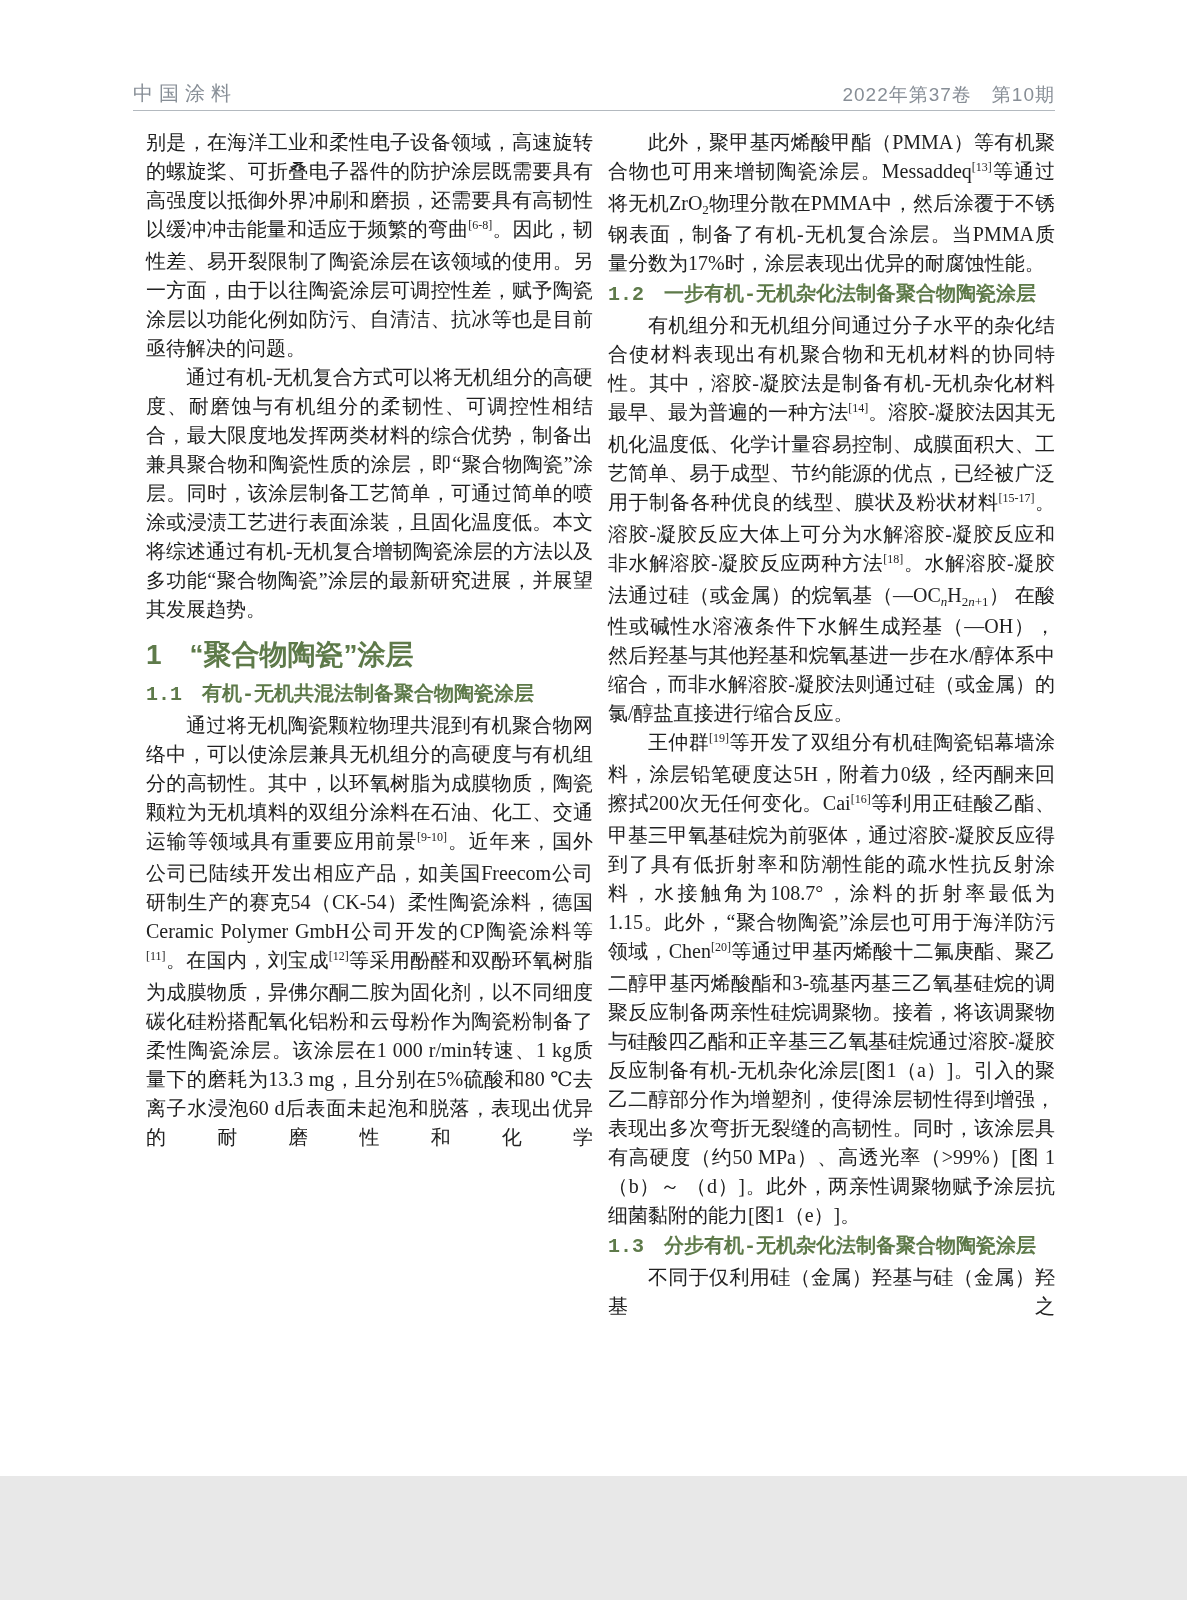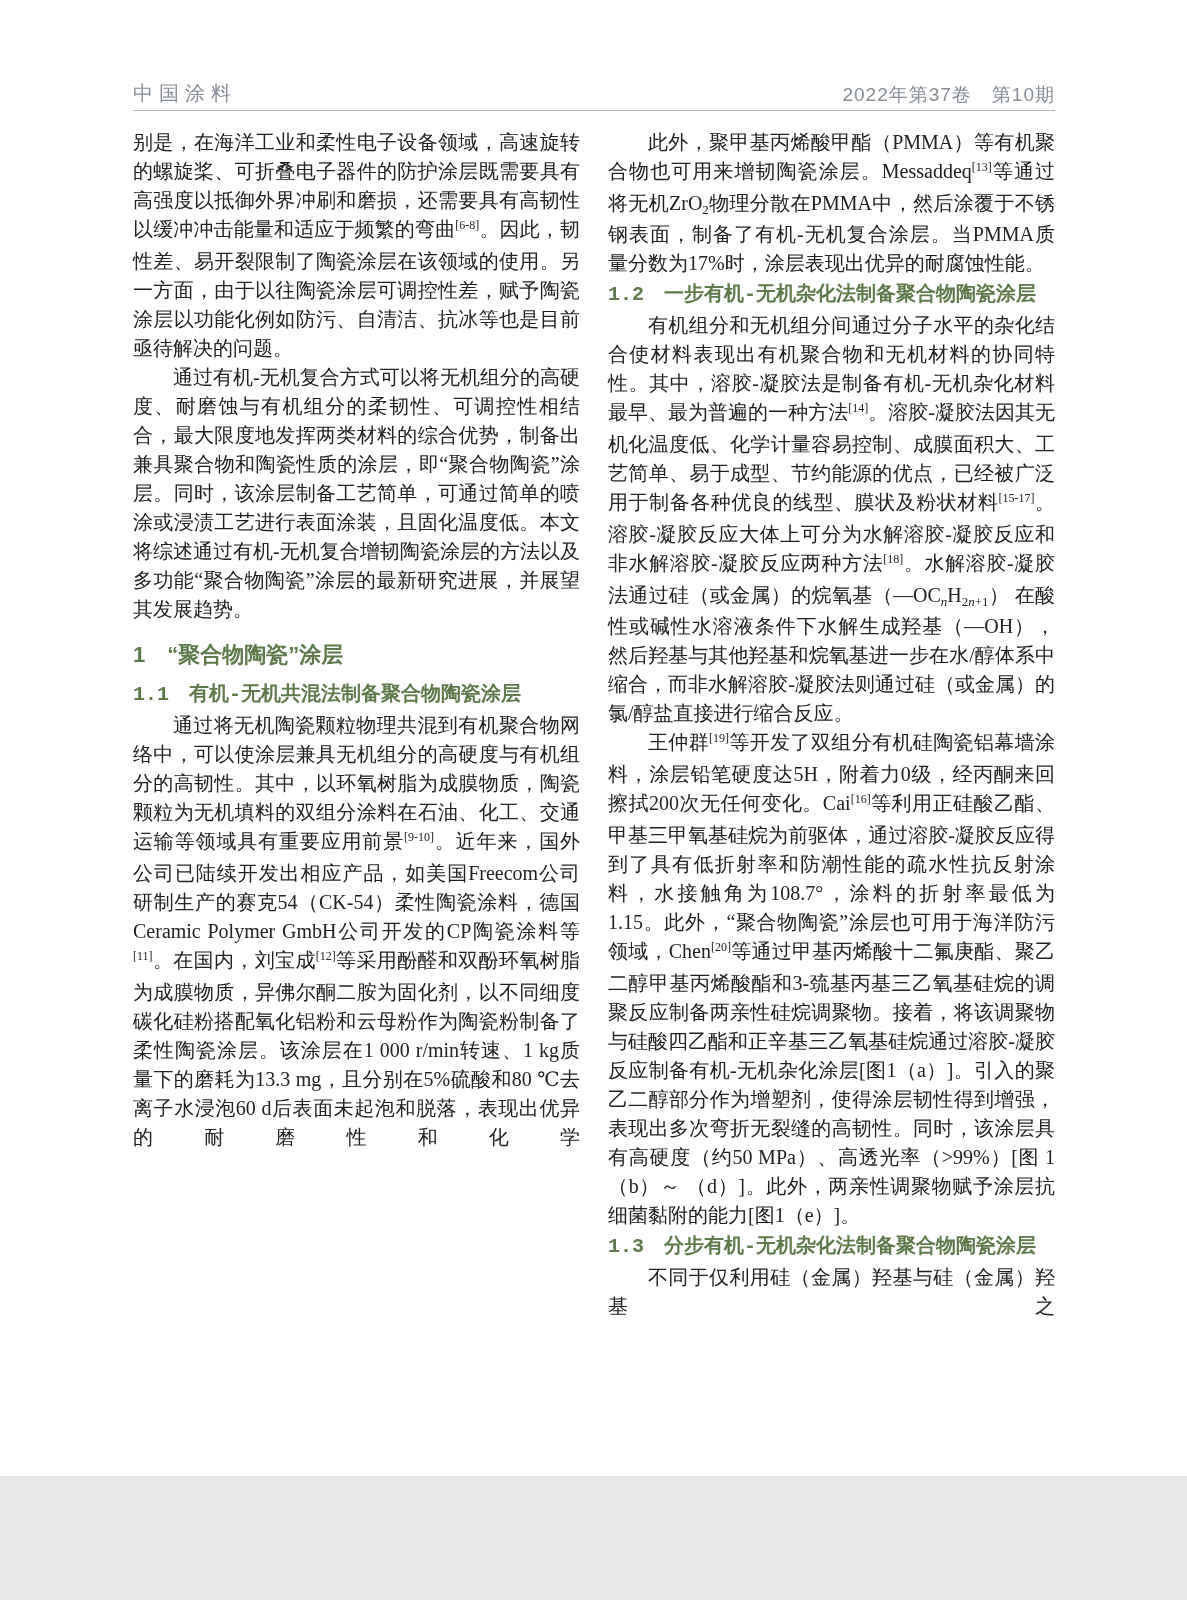--- a/index.html
+++ b/index.html
@@ -26,28 +26,28 @@
   .header-rule {
     position:absolute; left:133px; right:132px; top:110px;
     height:0; border-top:1.5px solid #b3b9bf;
   }
   
   .col {
     position:absolute; top:128px; width:447px;
     font-size:20px; line-height:29px;
     text-align:justify;
   }
-  .col-left  { left:133px; }
+  .col-left  { left:146px; }
   .col-right { left:608px; }
   .col p { margin:0; }
   .col p.indent { text-indent:2em; }
   .col p.cont-last { text-align-last:justify; }
   .col h1 {
     margin:15px 0 9px 0;
-    font-size:22px; line-height:32px; font-weight:bold;
+    font-size:28px; line-height:32px; font-weight:bold;
     color:var(--heading-green,#5e7a4a);
     font-family:"Liberation Sans","DejaVu Sans",sans-serif;
     text-align:left;
   }
   .col h2 {
     margin:2px 0 2px 0;
     font-size:20px; line-height:29px; font-weight:bold;
     color:var(--heading-green,#5e7a4a);
     font-family:Liberation Mono, monospace;
     text-align:left;

